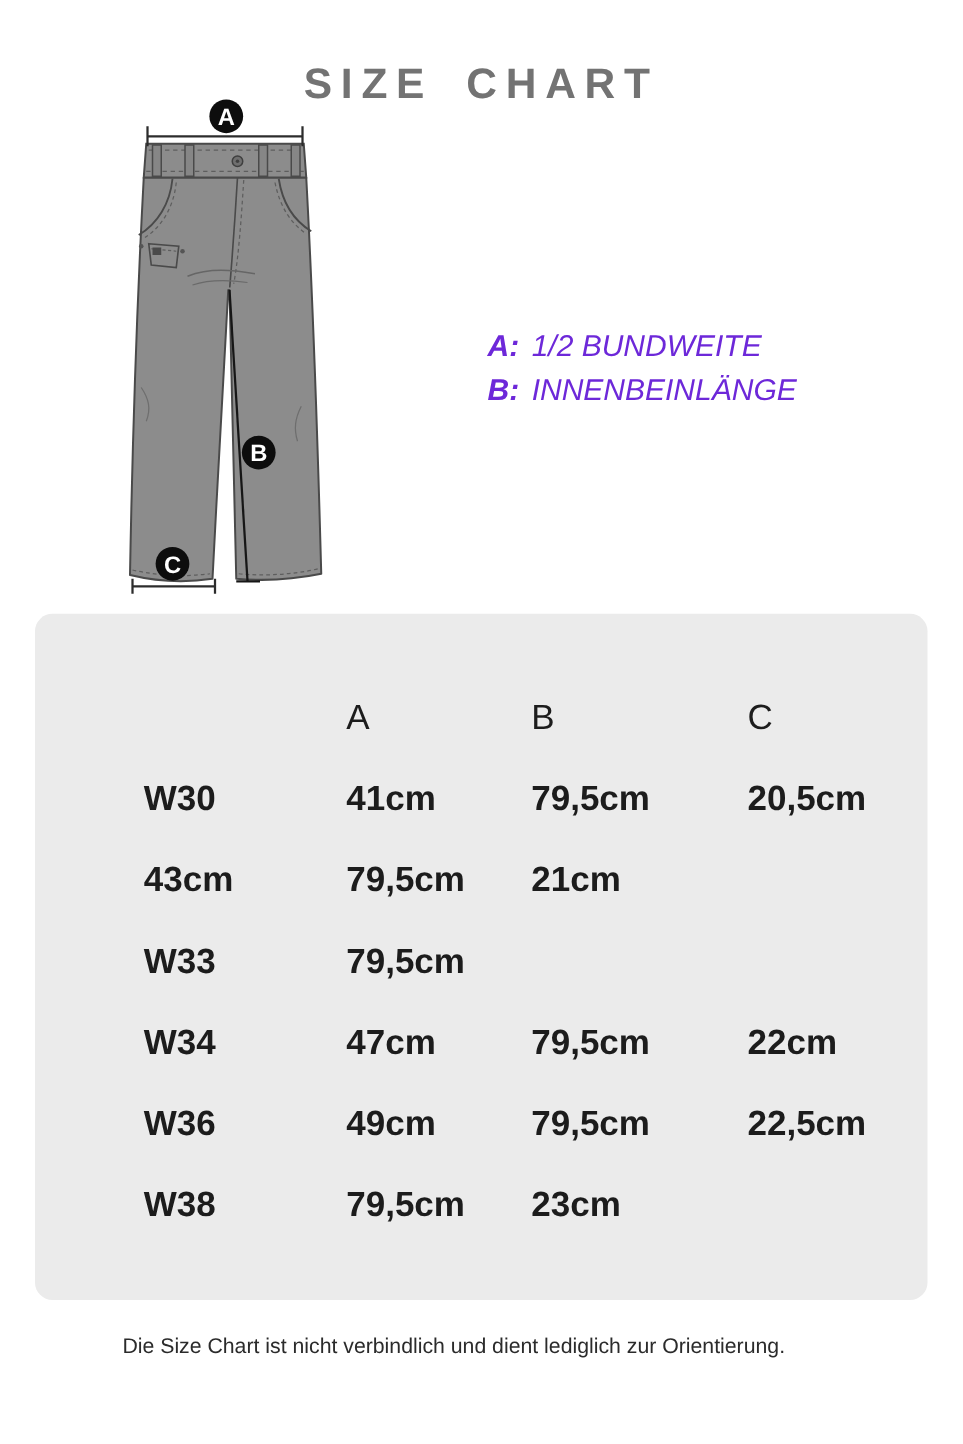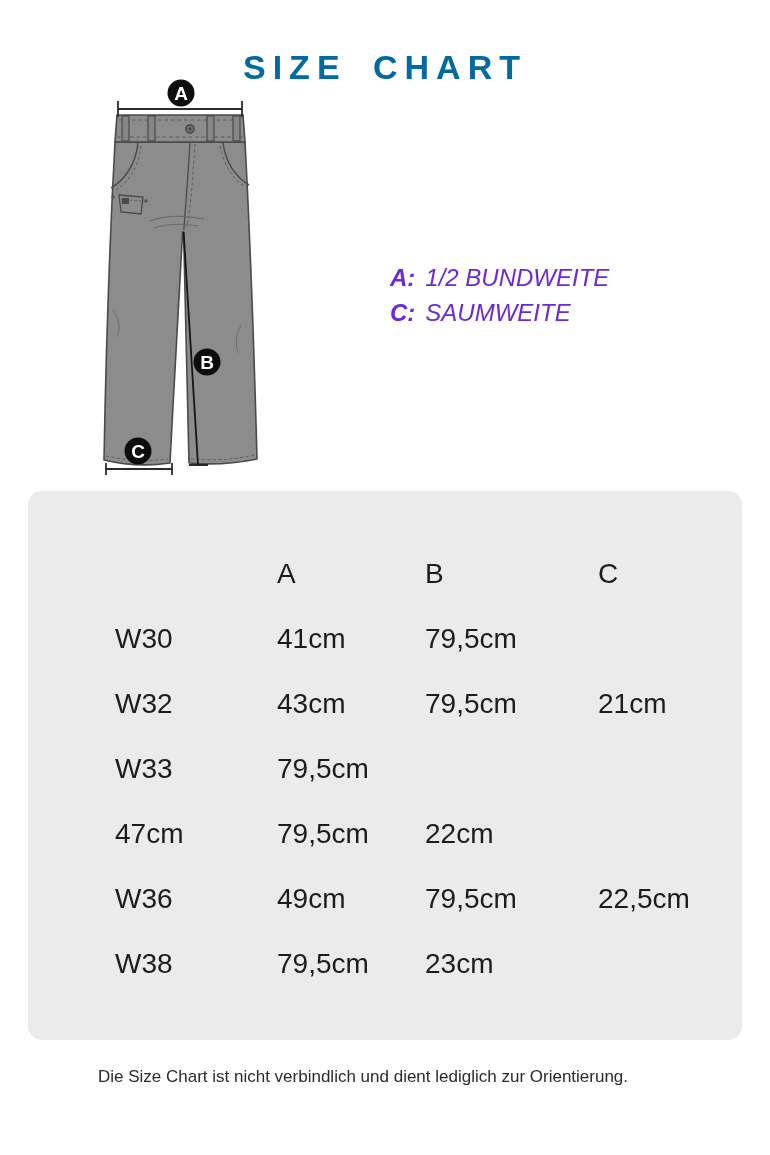--- a/index.html
+++ b/index.html
@@ -3,37 +3,37 @@
 <meta charset="utf-8">
 <style>
   html,body{margin:0;padding:0;background:#fff;}
   .screen{
     position:relative;width:770px;height:1155px;background:#ffffff;overflow:hidden;
     font-family:"Liberation Sans", sans-serif;color:#1c1c1c;
   }
   .title{
     position:absolute;top:50px;left:0;width:770px;text-align:center;
     font-size:34px;line-height:34px;font-weight:700;letter-spacing:7px;word-spacing:10px;
-    color:#0369a1;white-space:nowrap;
+    color:#737373;white-space:nowrap;
   }
   .jeans{position:absolute;left:55px;top:75px;width:250px;height:410px;}
   .legend{position:absolute;left:390px;top:260px;font-size:24px;line-height:35px;color:#6d28d9;font-style:italic;}
   .legend .row{white-space:nowrap;}
   .legend .key{font-weight:700;margin-right:10px;}
   .panel{
     position:absolute;left:28px;top:491px;width:714px;height:549px;
     background:#ebebeb;border-radius:14px;box-sizing:border-box;
     padding:50px 0 0 87px;
   }
   .trow{
     display:grid;grid-template-columns:162px 148px 173px 1fr;
     height:65px;align-items:center;font-size:28px;color:#1c1c1c;
   }
-  .tcell{font-weight:400;white-space:nowrap;}
-  .tcell.label{font-weight:400;}
+  .tcell{font-weight:700;white-space:nowrap;}
+  .tcell.label{font-weight:700;}
   .thead .tcell{font-weight:400;}
   .footer{
     position:absolute;top:1067px;left:0;width:726px;text-align:center;
     font-size:17px;line-height:20px;color:#2b2b2b;
   }
   .badge-letter{
     font-family:"Liberation Sans", sans-serif;font-size:19px;font-weight:700;fill:#ffffff;
   }
 </style>
 </head>
@@ -137,48 +137,49 @@
       <circle cx="83" cy="376" r="13.5" fill="#0d0d0d"></circle>
       <text class="badge-letter" x="83" y="383" text-anchor="middle">C</text>
     </g>
   </svg>
 
   <div class="legend">
     <div class="row">
       <span class="key">A:</span><span>1/2 BUNDWEITE</span>
     </div>
     <div class="row">
-      <span class="key">C:</span><span>SAUMWEITE</span>
+      <span class="key">B:</span><span>INNENBEINLÄNGE</span>
     </div>
   </div>
 
   <div class="panel">
     <div class="trow thead">
       <div class="tcell label"></div>
       <div class="tcell">A</div>
       <div class="tcell">B</div>
       <div class="tcell">C</div>
     </div>
     <div id="tbody">
         <div class="trow">
           <div class="tcell label">W30</div>
           <div class="tcell value">41cm</div>
           <div class="tcell value">79,5cm</div>
+          <div class="tcell value">20,5cm</div>
         </div>
         <div class="trow">
-          <div class="tcell label">W32</div>
           <div class="tcell value">43cm</div>
           <div class="tcell value">79,5cm</div>
           <div class="tcell value">21cm</div>
         </div>
         <div class="trow">
           <div class="tcell label">W33</div>
           <div class="tcell value">79,5cm</div>
         </div>
         <div class="trow">
+          <div class="tcell label">W34</div>
           <div class="tcell value">47cm</div>
           <div class="tcell value">79,5cm</div>
           <div class="tcell value">22cm</div>
         </div>
         <div class="trow">
           <div class="tcell label">W36</div>
           <div class="tcell value">49cm</div>
           <div class="tcell value">79,5cm</div>
           <div class="tcell value">22,5cm</div>
         </div>

